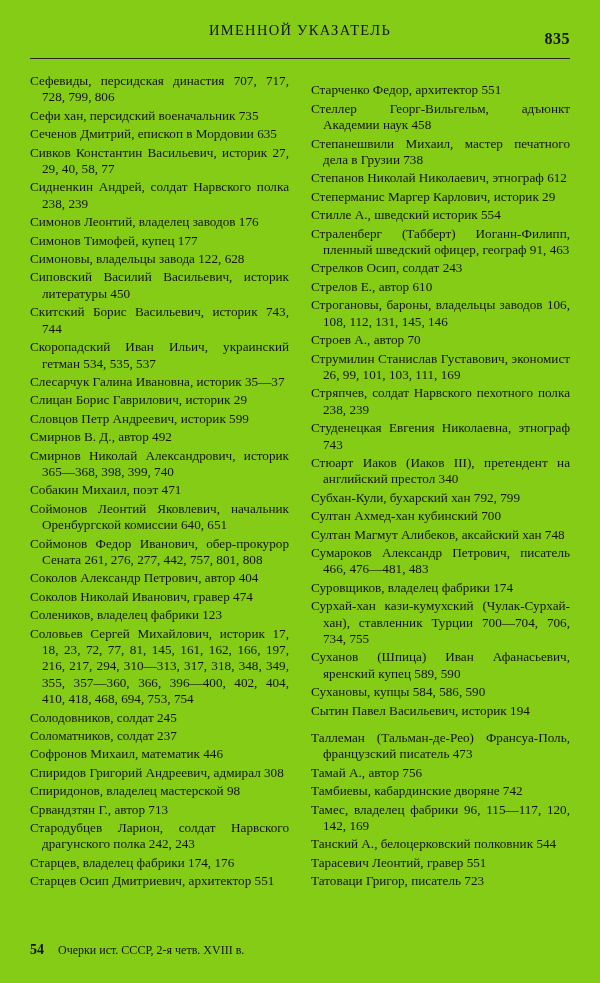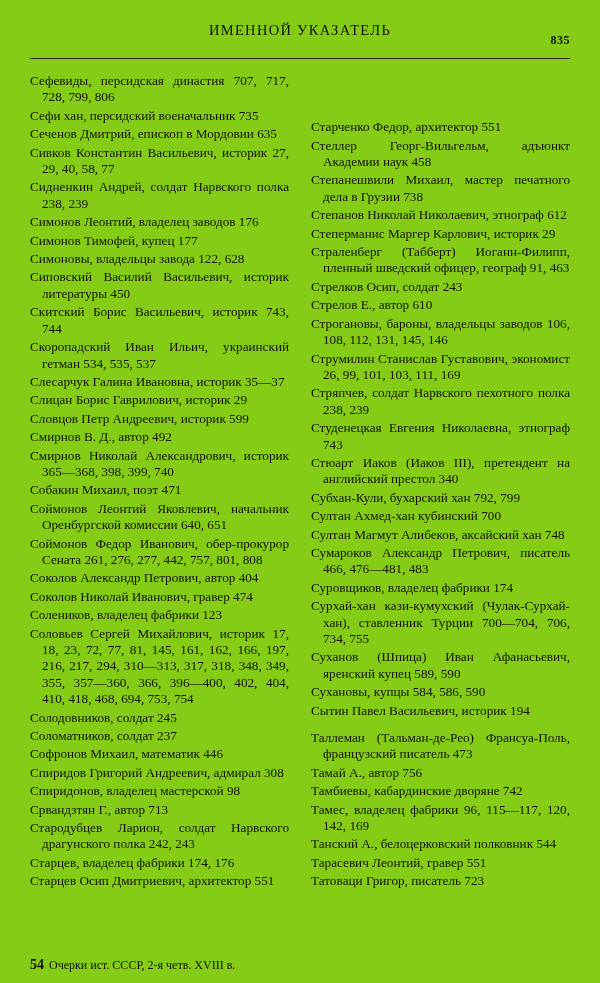--- a/index.html
+++ b/index.html
@@ -36,21 +36,21 @@
     letter-spacing: 1.3px;
     font-size: 14.5px;
     font-weight: normal;
     text-transform: uppercase;
     font-family: "Liberation Serif", serif;
   }
   .header-page-number {
     position: absolute;
     right: 0;
     bottom: 0;
-    font-size: 12px;
+    font-size: 16px;
     font-weight: bold;
     letter-spacing: 0.5px;
   }
   .rule {
     border: 0;
     border-top: 1px solid #2a2522;
     margin: 0 0 14px 0;
     height: 0;
   }
   .columns {
@@ -70,26 +70,26 @@
     margin: 0 0 2.0px 0;
     padding-left: 12px;
     text-indent: -12px;
   }
   .entry.gap-before {
     margin-top: 11px;
   }
   .footer {
     position: absolute;
     left: 30px;
-    bottom: 11px;
+    bottom: 26px;
     font-size: 12px;
     line-height: 14px;
     display: flex;
     align-items: baseline;
-    gap: 5px;
+    gap: 14px;
   }
   .footer-num {
     font-weight: bold;
     font-size: 14px;
   }
   .footer-text {
     font-size: 12px;
   }
 </style>
 </head>
@@ -138,24 +138,26 @@
         <p class="entry">Стародубцев Ларион, солдат Нарвского драгунского полка 242, 243</p>
         <p class="entry">Старцев, владелец фабрики 174, 176</p>
         <p class="entry">Старцев Осип Дмитриевич, архитектор 551</p>
       </div>
     <div class="col" id="col-right">
         <p class="entry">Старченко Федор, архитектор 551</p>
         <p class="entry">Стеллер Георг-Вильгельм, адъюнкт Академии наук 458</p>
         <p class="entry">Степанешвили Михаил, мастер печатного дела в Грузии 738</p>
         <p class="entry">Степанов Николай Николаевич, этнограф 612</p>
         <p class="entry">Степерманис Маргер Карлович, историк 29</p>
+        <p class="entry">Стилле А., шведский историк 554</p>
         <p class="entry">Страленберг (Табберт) Иоганн-Филипп, пленный шведский офицер, географ 91, 463</p>
         <p class="entry">Стрелков Осип, солдат 243</p>
         <p class="entry">Стрелов Е., автор 610</p>
         <p class="entry">Строгановы, бароны, владельцы заводов 106, 108, 112, 131, 145, 146</p>
+        <p class="entry">Строев А., автор 70</p>
         <p class="entry">Струмилин Станислав Густавович, экономист 26, 99, 101, 103, 111, 169</p>
         <p class="entry">Стряпчев, солдат Нарвского пехотного полка 238, 239</p>
         <p class="entry">Студенецкая Евгения Николаевна, этнограф 743</p>
         <p class="entry">Стюарт Иаков (Иаков III), претендент на английский престол 340</p>
         <p class="entry">Субхан-Кули, бухарский хан 792, 799</p>
         <p class="entry">Султан Ахмед-хан кубинский 700</p>
         <p class="entry">Султан Магмут Алибеков, аксайский хан 748</p>
         <p class="entry">Сумароков Александр Петрович, писатель 466, 476—481, 483</p>
         <p class="entry">Суровщиков, владелец фабрики 174</p>
         <p class="entry">Сурхай-хан кази-кумухский (Чулак-Сурхай-хан), ставленник Турции 700—704, 706, 734, 755</p>

